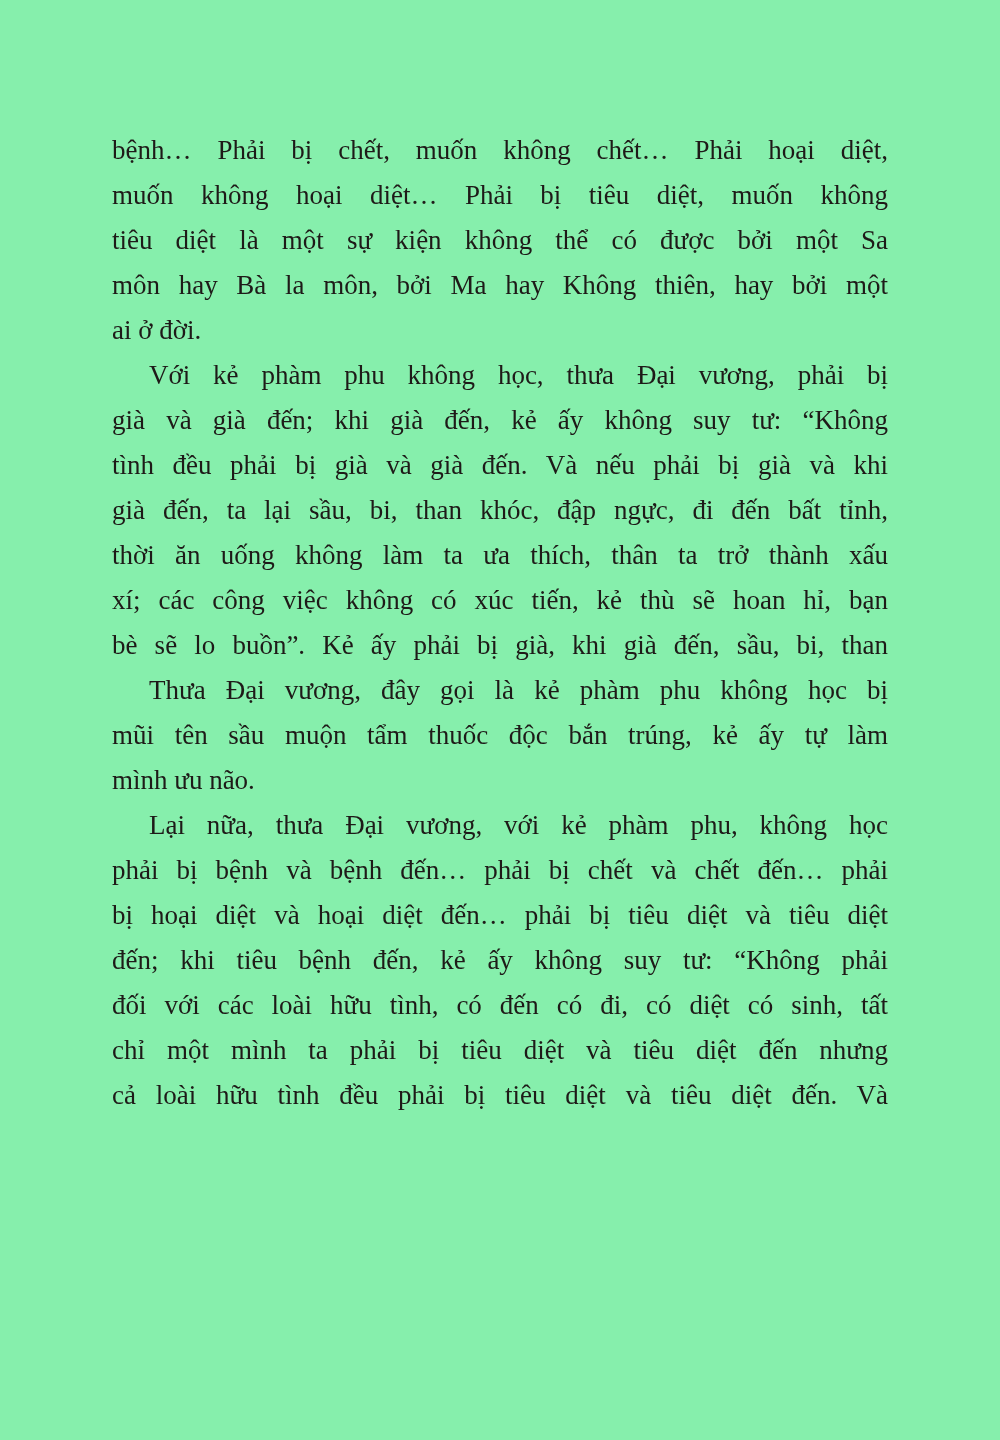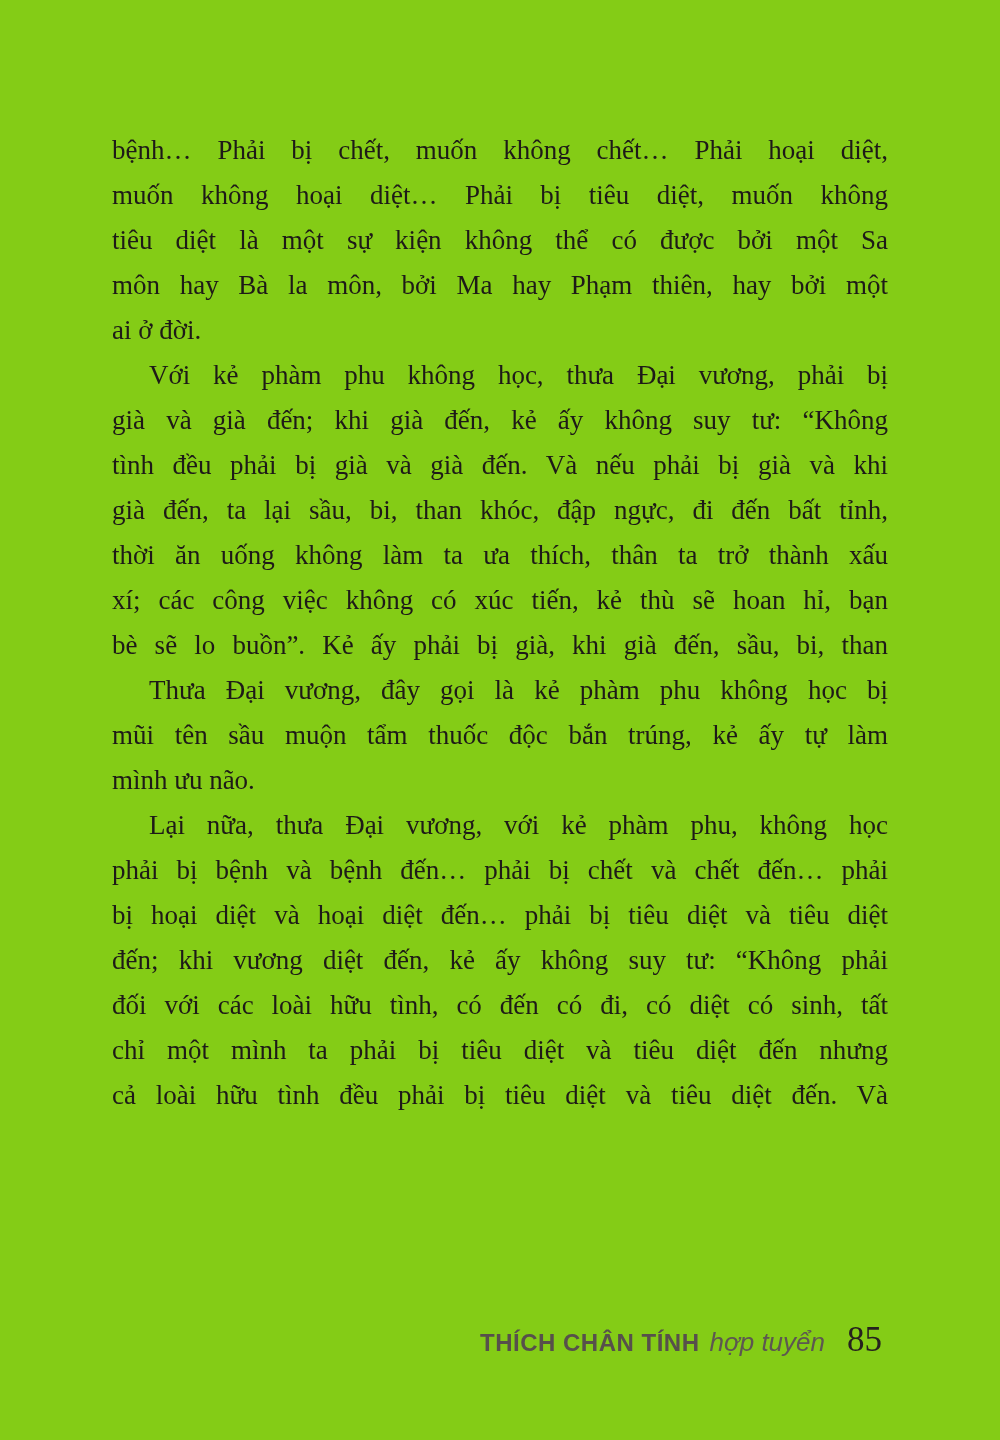--- a/index.html
+++ b/index.html
@@ -1,21 +1,21 @@
 <!DOCTYPE html>
 <html lang="vi"><head>
 <meta charset="utf-8">
 <style>
   html, body { margin: 0; padding: 0; background: #ffffff; }
   .page {
     position: relative;
     width: 1000px;
     height: 1440px;
     margin: 0 auto;
-    background: #84cc16;
+    background: #86efac;
     overflow: hidden;
   }
   .body-text {
     position: absolute;
     left: 112px;
     top: 128px;
     width: 776px;
   }
   .para { margin: 0; }
   .para + .para { }
@@ -62,47 +62,42 @@
 </head>
 <body>
 
 <div class="page">
 
   <main class="body-text" id="body-text">
       <div class="para">
         <div class="line">bệnh… Phải bị chết, muốn không chết… Phải hoại diệt,</div>
         <div class="line">muốn không hoại diệt… Phải bị tiêu diệt, muốn không</div>
         <div class="line">tiêu diệt là một sự kiện không thể có được bởi một Sa</div>
-        <div class="line">môn hay Bà la môn, bởi Ma hay Phạm thiên, hay bởi một</div>
+        <div class="line">môn hay Bà la môn, bởi Ma hay Không thiên, hay bởi một</div>
         <div class="line last-line">ai ở đời.</div>
       </div>
       <div class="para indented">
         <div class="line">Với kẻ phàm phu không học, thưa Đại vương, phải bị</div>
         <div class="line">già và già đến; khi già đến, kẻ ấy không suy tư: “Không</div>
         <div class="line">tình đều phải bị già và già đến. Và nếu phải bị già và khi</div>
         <div class="line">già đến, ta lại sầu, bi, than khóc, đập ngực, đi đến bất tỉnh,</div>
         <div class="line">thời ăn uống không làm ta ưa thích, thân ta trở thành xấu</div>
         <div class="line">xí; các công việc không có xúc tiến, kẻ thù sẽ hoan hỉ, bạn</div>
         <div class="line">bè sẽ lo buồn”. Kẻ ấy phải bị già, khi già đến, sầu, bi, than</div>
       </div>
       <div class="para indented">
         <div class="line">Thưa Đại vương, đây gọi là kẻ phàm phu không học bị</div>
         <div class="line">mũi tên sầu muộn tẩm thuốc độc bắn trúng, kẻ ấy tự làm</div>
         <div class="line last-line">mình ưu não.</div>
       </div>
       <div class="para indented">
         <div class="line">Lại nữa, thưa Đại vương, với kẻ phàm phu, không học</div>
         <div class="line">phải bị bệnh và bệnh đến… phải bị chết và chết đến… phải</div>
         <div class="line">bị hoại diệt và hoại diệt đến… phải bị tiêu diệt và tiêu diệt</div>
-        <div class="line">đến; khi vương diệt đến, kẻ ấy không suy tư: “Không phải</div>
+        <div class="line">đến; khi tiêu bệnh đến, kẻ ấy không suy tư: “Không phải</div>
         <div class="line">đối với các loài hữu tình, có đến có đi, có diệt có sinh, tất</div>
         <div class="line">chỉ một mình ta phải bị tiêu diệt và tiêu diệt đến nhưng</div>
         <div class="line">cả loài hữu tình đều phải bị tiêu diệt và tiêu diệt đến. Và</div>
       </div>
     </main>
 
-  <footer class="page-footer">
-    <span class="footer-author">THÍCH CHÂN TÍNH</span>
-    <span class="footer-collection">hợp tuyển</span>
-    <span class="footer-pagenum">85</span>
-  </footer>
 
 </div>
 
 </body></html>

